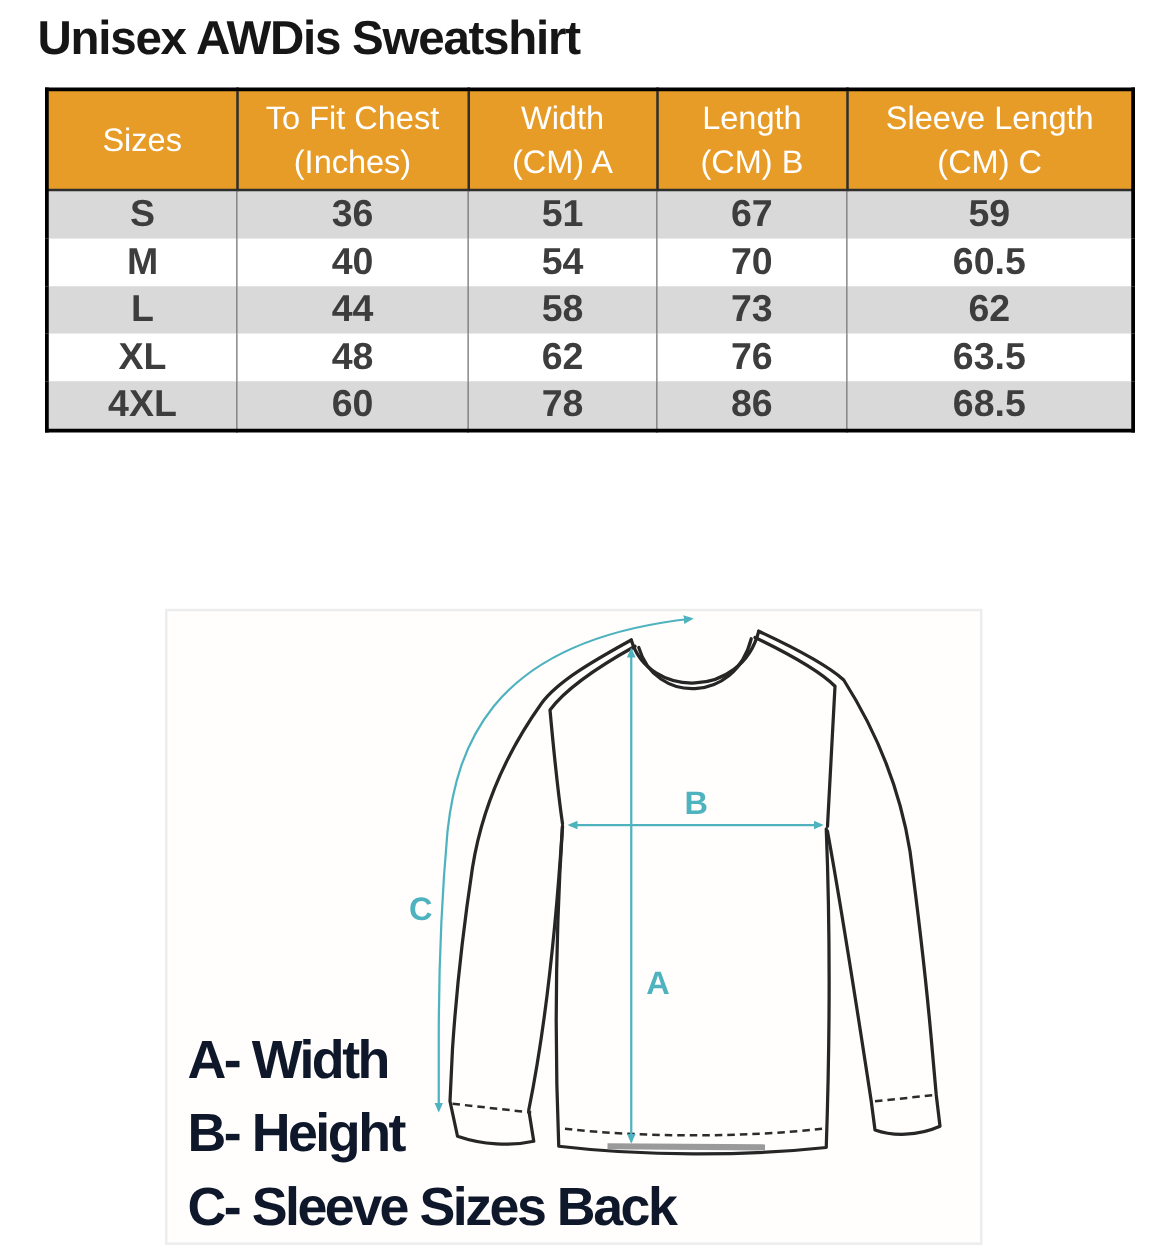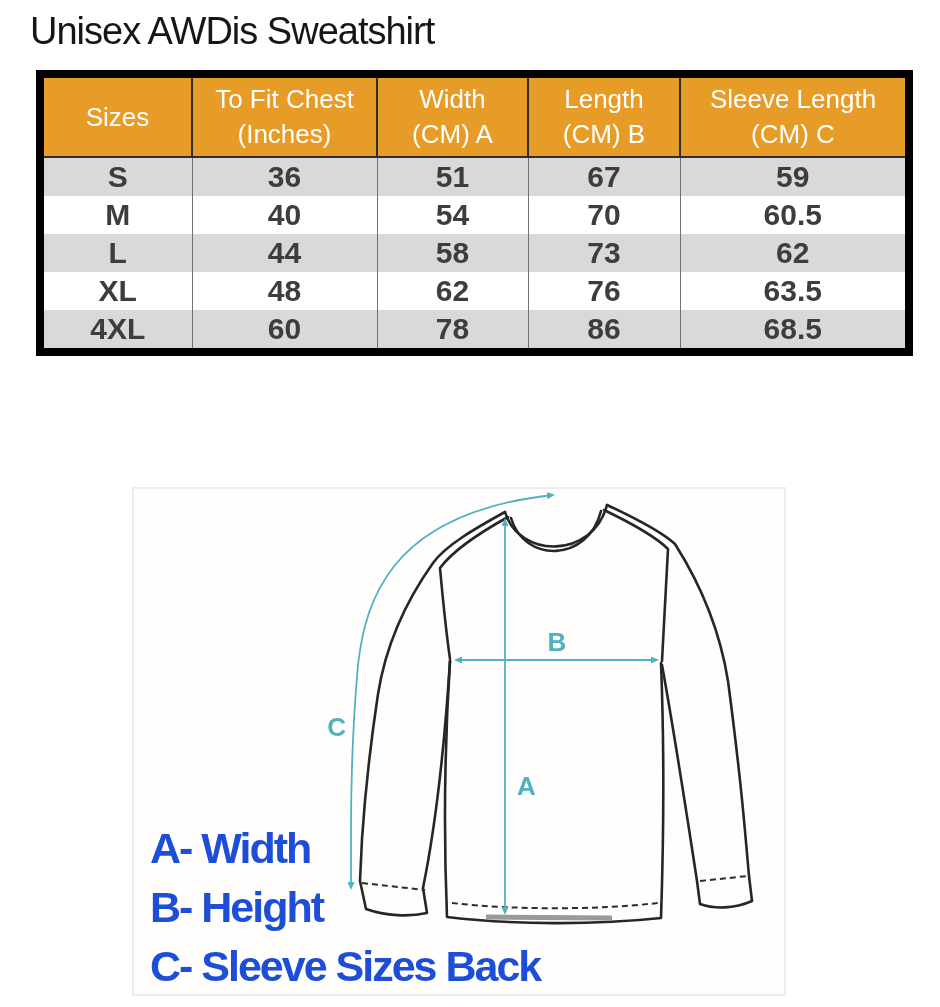--- a/index.html
+++ b/index.html
@@ -5,28 +5,28 @@
   html,body{margin:0;padding:0;}
   body{
     width:940px;height:1007px;
     background:#ffffff;
     font-family:"Liberation Sans", sans-serif;
     position:relative;
     overflow:hidden;
   }
   .page-title{
     position:absolute;left:30px;top:10px;
-    font-size:38px;font-weight:normal;color:#161616;
+    font-size:38px;font-weight:bold;color:#161616;
     letter-spacing:-1px;white-space:nowrap;
   }
   table.size-chart{
     position:absolute;left:36px;top:70px;
     width:869px;
     border-collapse:collapse;table-layout:fixed;
-    border:8px solid #000000;
+    border:3px solid #000000;
   }
   table.size-chart th{
     background:#E89C28;color:#ffffff;
     font-weight:400;font-size:26px;line-height:35px;
     height:78px;padding:0;margin:0;
     text-align:center;vertical-align:middle;
     border:2px solid #2e2e2e;
   }
   table.size-chart td{
     height:38px;line-height:38px;padding:0;
@@ -40,21 +40,21 @@
   .hdr-line{display:block;}
 
   .diagram-box{
     position:absolute;left:132px;top:487px;
     width:650px;height:505px;
     border:2px solid #ededed;background:#fffefd;
   }
   .diagram-box svg{position:absolute;left:0;top:0;}
   .legend{
     position:absolute;left:16px;top:330px;
-    font-size:43px;font-weight:bold;color:#1d4ed8;
+    font-size:43px;font-weight:bold;color:#0f172a;
     letter-spacing:-2px;line-height:59px;white-space:nowrap;
   }
 </style>
 </head>
 <body>
 
 <div class="page-title">Unisex AWDis Sweatshirt</div>
 
 <table class="size-chart">
   <colgroup>

